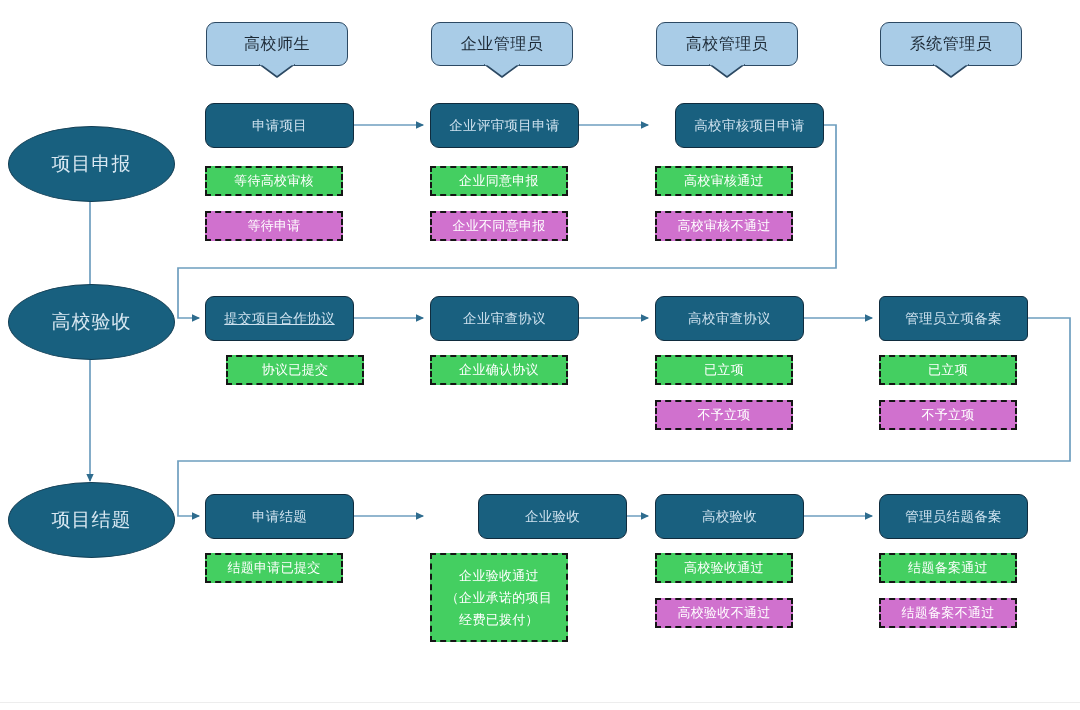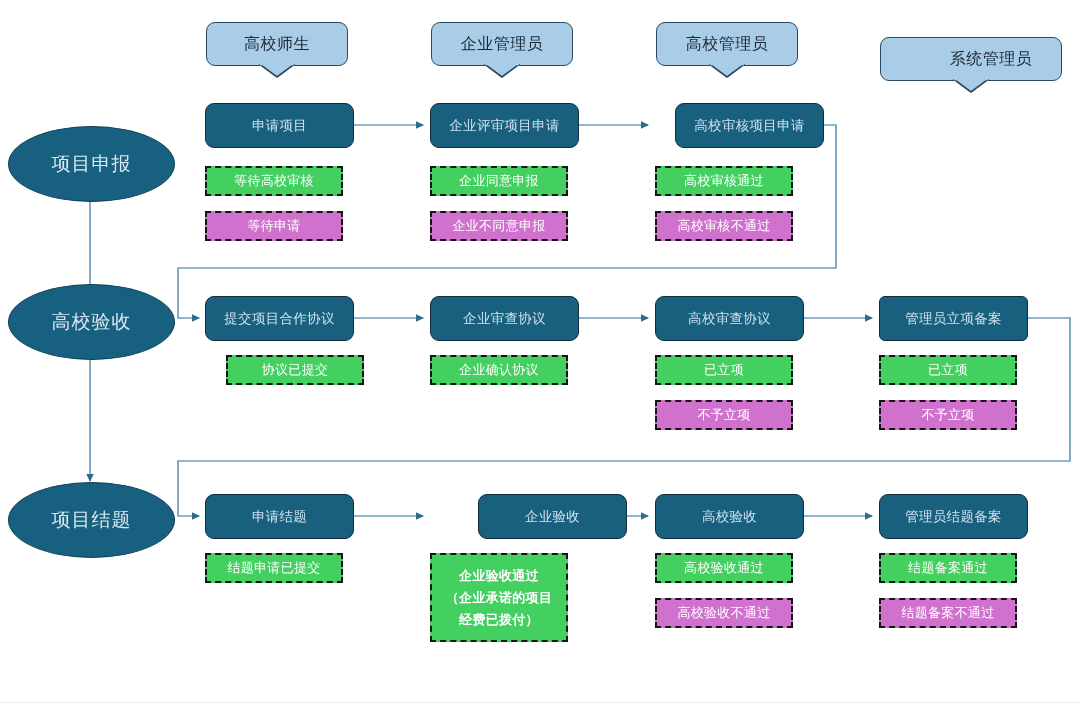--- a/index.html
+++ b/index.html
@@ -141,21 +141,21 @@
   </div>
 
   <div class="callout" style="left:656px;top:22px;">
     <span>高校管理员</span>
     <svg class="tail" viewBox="0 0 36 14">
       <path d="M0.5,0 L18,13 L35.5,0" fill="#A9CCE7" stroke="#2C4963" stroke-width="1.6" stroke-linejoin="round"></path>
       <path d="M1,0 L35,0" stroke="#A9CCE7" stroke-width="2.6"></path>
     </svg>
   </div>
 
-  <div class="callout" style="left:880px;top:37px;padding-left:40px;">
+  <div class="callout" style="left:880px;top:22px;">
     <span>系统管理员</span>
     <svg class="tail" viewBox="0 0 36 14">
       <path d="M0.5,0 L18,13 L35.5,0" fill="#A9CCE7" stroke="#2C4963" stroke-width="1.6" stroke-linejoin="round"></path>
       <path d="M1,0 L35,0" stroke="#A9CCE7" stroke-width="2.6"></path>
     </svg>
   </div>
 
   <div class="stage-ellipse" style="left:8px;top:126px;">
     <span>项目申报</span>
   </div>
@@ -189,21 +189,21 @@
   <div class="node" style="left:655px;top:103px;margin-left:20px;">
     <span>高校审核项目申请</span>
   </div>
   <div class="chip ok h1" style="left:655px;top:166px;">
     <span>高校审核通过</span>
   </div>
   <div class="chip bad h1" style="left:655px;top:211px;">
     <span>高校审核不通过</span>
   </div>
 
-  <div class="node" style="left:205px;top:296px;">
+  <div class="node" style="left:205px;top:296px;text-decoration:underline;">
     <span>提交项目合作协议</span>
   </div>
   <div class="chip ok h1" style="left:218px;top:355px;margin-left:8px;">
     <span>协议已提交</span>
   </div>
 
   <div class="node" style="left:430px;top:296px;">
     <span>企业审查协议</span>
   </div>
   <div class="chip ok h1" style="left:430px;top:355px;">
@@ -233,21 +233,21 @@
   <div class="node" style="left:205px;top:494px;">
     <span>申请结题</span>
   </div>
   <div class="chip ok h1" style="left:205px;top:553px;">
     <span>结题申请已提交</span>
   </div>
 
   <div class="node" style="left:430px;top:494px;margin-left:48px;">
     <span>企业验收</span>
   </div>
-  <div class="chip ok h3" style="left:430px;top:553px;flex-direction:column;font-weight:bold;">
+  <div class="chip ok h3" style="left:430px;top:553px;flex-direction:column;">
     <span class="multi">企业验收通过</span>
     <span class="multi">（企业承诺的项目</span>
     <span class="multi">经费已拨付）</span>
   </div>
 
   <div class="node" style="left:655px;top:494px;">
     <span>高校验收</span>
   </div>
   <div class="chip ok h1" style="left:655px;top:553px;">
     <span>高校验收通过</span>

